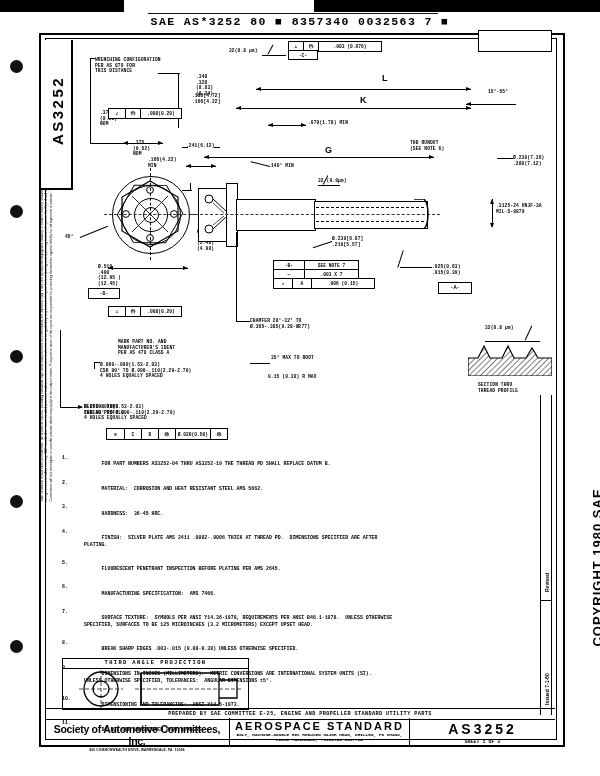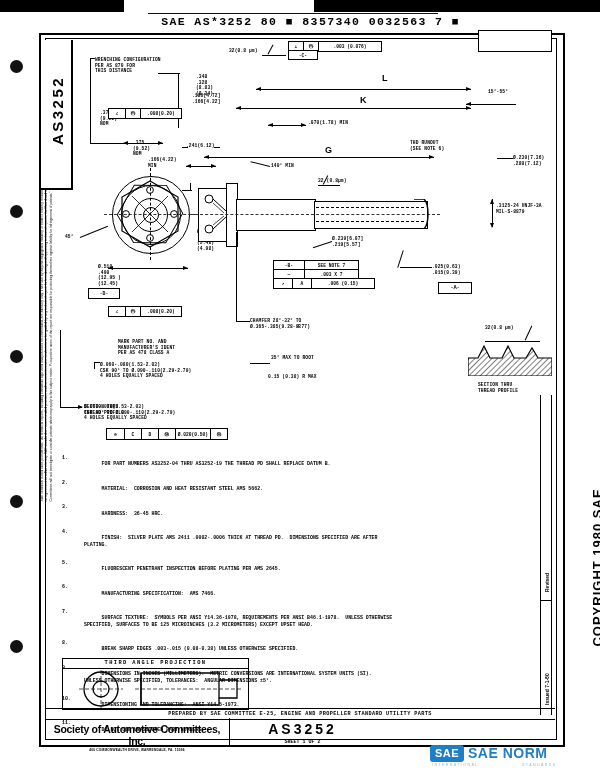--- a/index.html
+++ b/index.html
@@ -11,21 +11,21 @@
   }
   .page{position:absolute;inset:0;background:#fff;}
 
   
   .topbar{position:absolute;left:0;top:0;width:600px;height:12px;background:#000;}
   .topbar-gap{position:absolute;left:124px;top:0;width:190px;height:12px;background:#fff;}
   .microline{position:absolute;left:148px;top:13px;width:290px;height:1px;background:#111;}
   .micro-code{
     position:absolute;left:140px;top:15px;width:320px;height:16px;
     font-family:"Liberation Mono", monospace;font-size:11.5px;letter-spacing:1.4px;
-    font-weight:700;text-align:right;white-space:nowrap;color:#000;
+    font-weight:700;text-align:center;white-space:nowrap;color:#000;
   }
 
   
   .frame-outer{position:absolute;left:39px;top:33px;width:522px;height:710px;border:2px solid #000;}
   .frame-inner{position:absolute;left:45px;top:38px;width:510px;height:700px;border:1px solid #000;}
 
   
   .id-tab{
     position:absolute;left:41px;top:40px;width:30px;height:148px;
     border-right:2px solid #000;border-bottom:2px solid #000;background:#fff;
@@ -476,27 +476,26 @@
 
   <div class="tb">
     <div class="tb-top">
       <div class="tb-prep">PREPARED BY SAE COMMITTEE E-25, ENGINE AND PROPELLER STANDARD UTILITY PARTS</div>
     </div>
     <div class="tb-body">
       <div class="tb-cell" style="width:185px;">
         <div class="sae-logo">Society of Automotive Committees, Inc.</div>
         <div class="sae-addr">400 COMMONWEALTH DRIVE, WARRENDALE, PA. 15096</div>
       </div>
+      <div class="tb-cell" style="width:180px;">
+        <div class="as-title">AEROSPACE    STANDARD</div>
+        <div class="as-desc">BOLT, MACHINE-DOUBLE HEX REDUCED MAJOR HEAD,
+DRILLED, PD SHANK, CLOSE TOLERANCE, .3125-24 UNJF-3A</div>
+      </div>
       <div class="tb-cell" style="width:145px;border-right:none;">
         <div class="as-num">AS3252</div>
         <div class="as-sheet">SHEET 1 OF 2</div>
       </div>
     </div>
   </div>
 
-  <div class="wm">
-    <div class="wm-sae">SAE</div>
-    <div class="wm-norm">SAE NORM</div>
-    <div class="wm-sub">INTERNATIONAL</div>
-    <div class="wm-sub2">STANDARDS</div>
-  </div>
 
 </div>
 
 </body></html>

